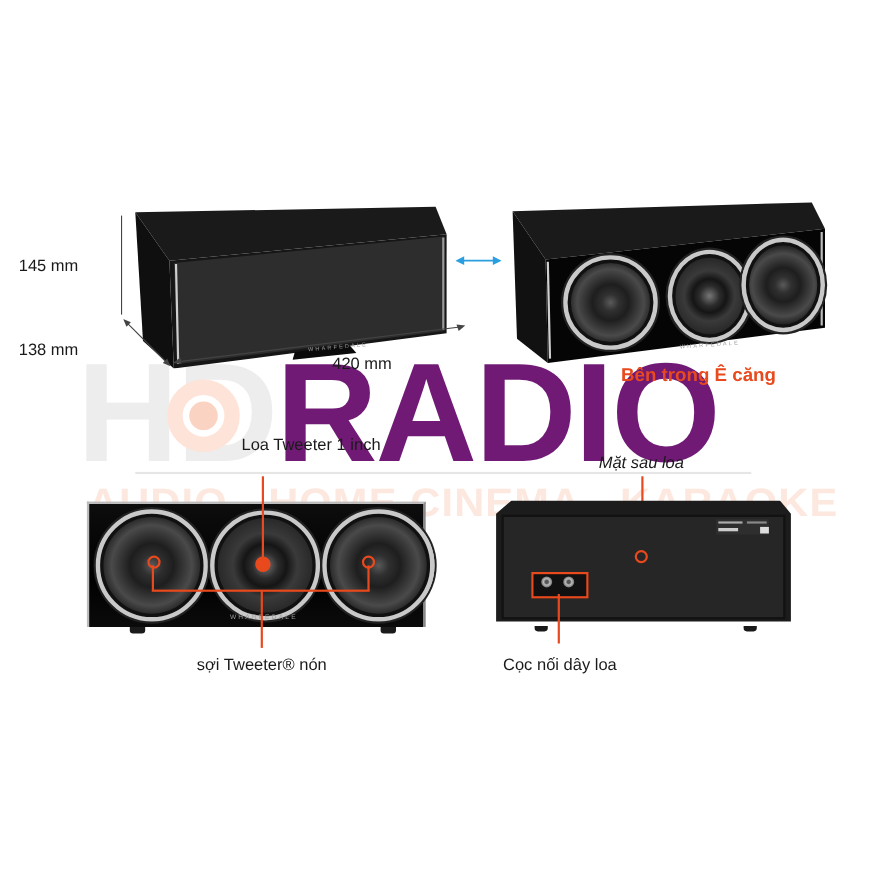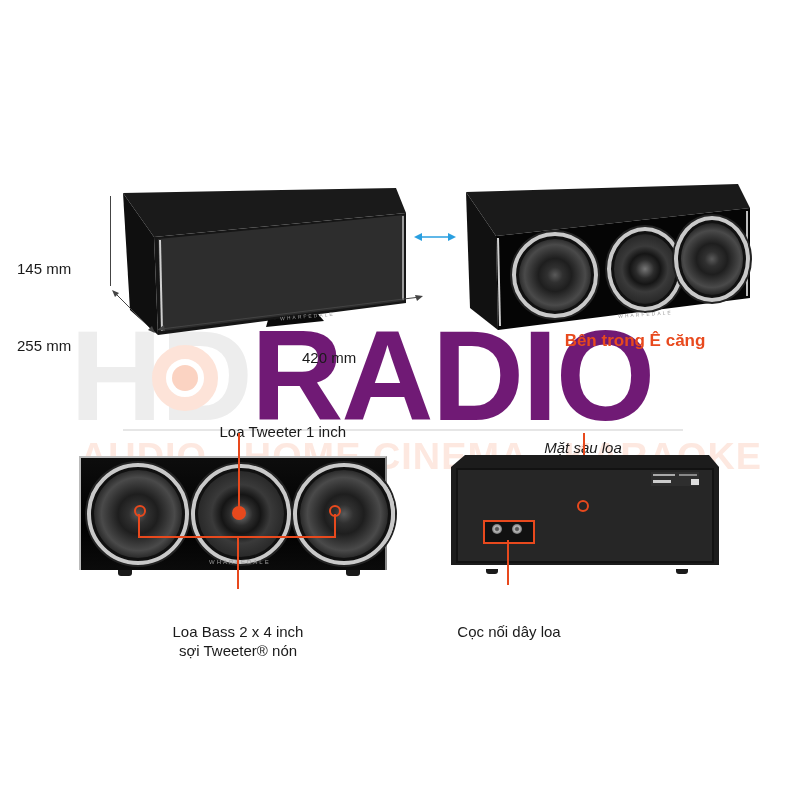--- a/index.html
+++ b/index.html
@@ -8,21 +8,21 @@
 
   
   .wm-main { left: 70px; top: 312px; font-size: 128px; font-weight: bold; letter-spacing: -2px; line-height: 1; font-family: "Liberation Sans", sans-serif; }
   .wm-hd { color: #ededed; }
   .wm-radio { color: #701a75; }
   .wm-sub { left: 80px; top: 436px; font-size: 36px; font-weight: bold; color: #fde8e0; letter-spacing: 1px; white-space: nowrap; transform: scaleX(1.05); transform-origin: left; }
   .wm-ring { left: 152px; top: 345px; width: 66px; height: 66px; border-radius: 50%; border: 14px solid #fde3d8; background: #fff; box-sizing: border-box; }
   .wm-ring-dot { left: 172px; top: 365px; width: 26px; height: 26px; border-radius: 50%; background: #fbd3c2; }
 
   
-  .lbl { font-size: 15px; color: #1a1a1a; white-space: nowrap; text-align: center; line-height: 19px; margin-top: 27px; }
+  .lbl { font-size: 15px; color: #1a1a1a; white-space: nowrap; text-align: center; line-height: 19px; }
   .lbl-orange { color: #e8491d; font-weight: bold; font-size: 17px; line-height: 22px; text-align: center; }
   .front-black { background: linear-gradient(180deg,#0d0d0d,#000 60%,#0b0b0b); }
   .driver { border-radius: 50%; box-sizing: border-box; background: radial-gradient(circle at 50% 50%, #5a5a5a 0%, #303030 14%, #1e1e1e 30%, #4a4a4a 55%, #202020 70%, #0c0c0c 78%); border: 4px solid #c9c9c9; box-shadow: 0 0 0 2px #222, inset 0 0 0 3px #111; }
   .tweeter { background: radial-gradient(circle at 50% 50%, #777 0%, #2c2c2c 18%, #151515 30%, #3a3a3a 45%, #2a2a2a 65%, #111 75%); }
   .brand { font-size: 6px; color: #9a9a9a; letter-spacing: 2px; font-family: "Liberation Sans", sans-serif; }
 
   .dim-line { background: #444; }
   .orange { background: #e8491d; }
   .divider { background: #e6e6e6; }
 </style>
@@ -51,21 +51,21 @@
 </div>
 
 <div class="abs dim-line" style="left:110px; top:196px; width:1px; height:90px;"></div>
 <div class="abs lbl" style="left:17px; top:232px;">145 mm</div>
 
 <svg class="abs" width="60" height="50" style="left:112px; top:290px;">
   <line x1="3" y1="3" x2="40" y2="40" stroke="#444" stroke-width="1"></line>
   <polygon points="0,0 7,3 3,7" fill="#444"></polygon>
   <polygon points="43,43 36,40 40,36" fill="#444"></polygon>
 </svg>
-<div class="abs lbl" style="left:17px; top:309px;">255 mm</div>
+<div class="abs lbl" style="left:17px; top:309px;">138 mm</div>
 
 <svg class="abs" width="270" height="40" style="left:155px; top:293px;">
   <line x1="6" y1="36" x2="265" y2="4" stroke="#444" stroke-width="1"></line>
   <polygon points="2,37 9,32 10,38" fill="#444"></polygon>
   <polygon points="268,3 260,2 262,8" fill="#444"></polygon>
 </svg>
 <div class="abs lbl" style="left:302px; top:321px;">420 mm</div>
 
 <svg class="abs" width="42" height="12" style="left:414px; top:231px;">
   <line x1="4" y1="6" x2="38" y2="6" stroke="#2a9fe0" stroke-width="1.6"></line>
@@ -108,21 +108,20 @@
 <div class="abs orange" style="left:238px; top:433px; width:2px; height:80px;"></div>
 <div class="abs" style="left:232px; top:506px; width:10px; height:10px; border-radius:50%; border:2px solid #e8491d; background:#e8491d;"></div>
 <div class="abs" style="left:134px; top:505px; width:8px; height:8px; border-radius:50%; border:2px solid #e8491d;"></div>
 <div class="abs" style="left:329px; top:505px; width:8px; height:8px; border-radius:50%; border:2px solid #e8491d;"></div>
 <div class="abs orange" style="left:138px; top:514px; width:2px; height:23px;"></div>
 <div class="abs orange" style="left:334px; top:514px; width:2px; height:23px;"></div>
 <div class="abs orange" style="left:138px; top:536px; width:198px; height:2px;"></div>
 <div class="abs orange" style="left:237px; top:537px; width:2px; height:52px;"></div>
 
 <div class="abs lbl" style="left:143px; top:595px; width:190px;">
-  <div>Loa Bass 2 x 4 inch</div>
   <div>sợi Tweeter® nón</div>
 </div>
 
 <div class="abs lbl" style="left:528px; top:411px; width:110px;font-style:italic;">Mặt sau loa</div>
 <div class="abs orange" style="left:583px; top:433px; width:2px; height:67px;"></div>
 
 <div class="abs" style="left:447px; top:455px; width:276px; height:115px;">
   <svg width="276" height="115" viewBox="0 0 276 115" style="position:absolute;left:0;top:0;">
     <polygon points="18,0 262,0 272,12 272,110 4,110 4,12" fill="#1c1c1c"></polygon>
     <rect x="10" y="14" width="256" height="93" fill="#262626" stroke="#121212" stroke-width="2"></rect>

